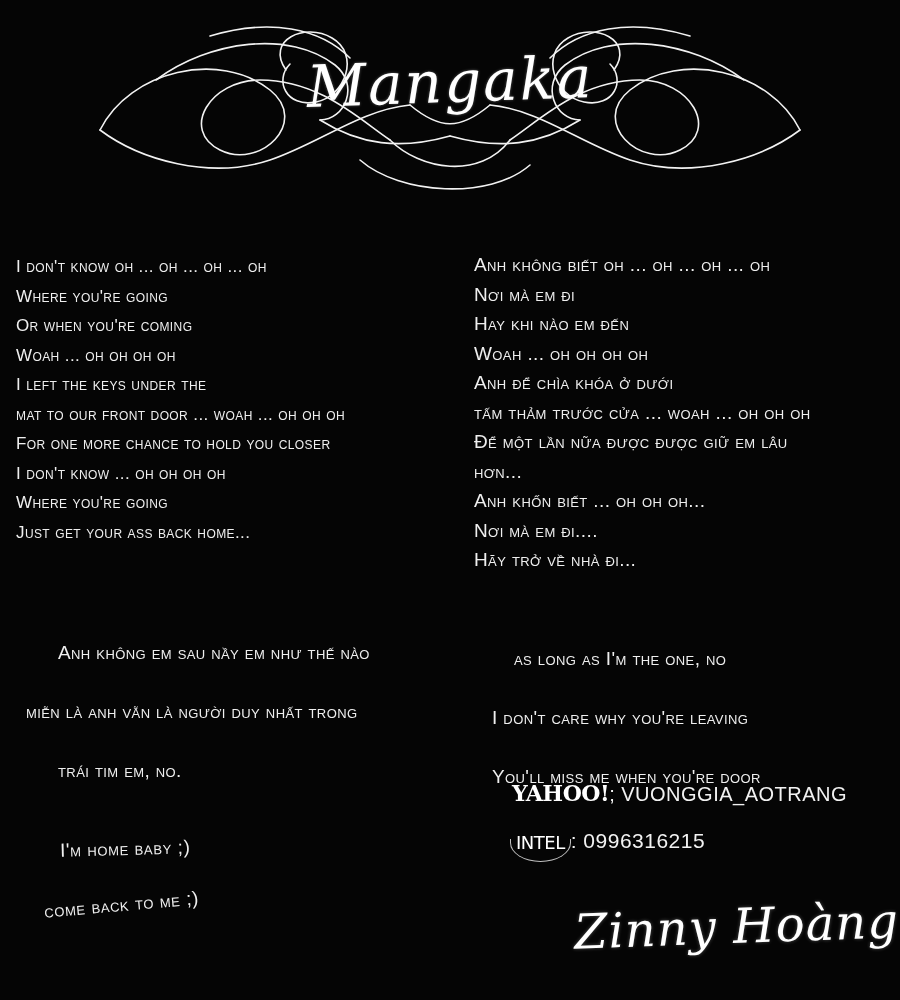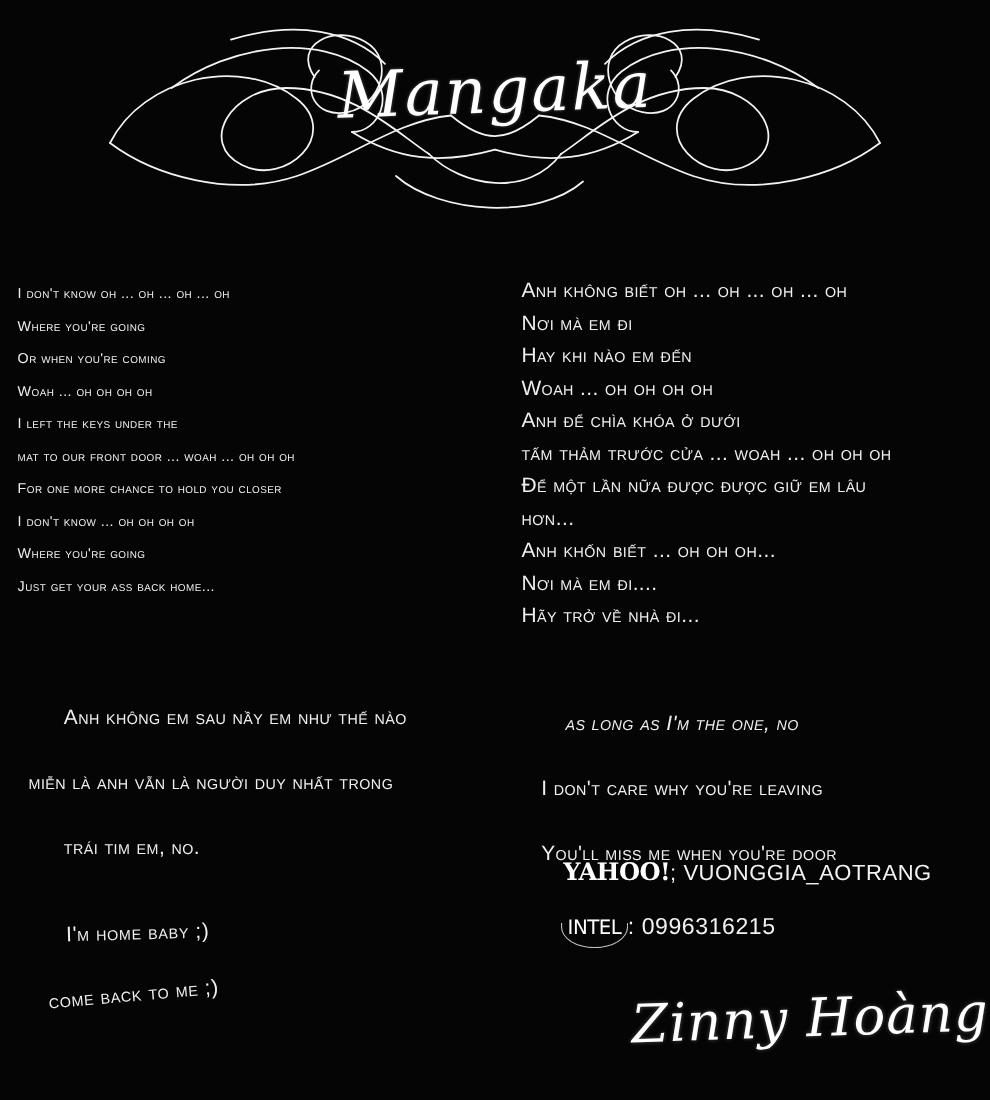--- a/index.html
+++ b/index.html
@@ -55,21 +55,21 @@
     font-family: "Liberation Sans", sans-serif;
     font-variant: small-caps;
     color: #efefef;
     letter-spacing: 0.4px;
     white-space: pre-line;
   }
   .lyr-en-1 {
     left: 16px;
     top: 252px;
     width: 450px;
-    font-size: 13px;
+    font-size: 17px;
     line-height: 29.5px;
   }
   .lyr-vi-1 {
     left: 474px;
     top: 250px;
     width: 420px;
     font-size: 19px;
     line-height: 29.5px;
   }
   .lyr-vi-2 {
@@ -83,21 +83,21 @@
   .lyr-en-2 {
     left: 492px;
     top: 614px;
     width: 400px;
     font-size: 19px;
     line-height: 29.5px;
   }
 
   
   .lyr-vi-2 .ind { padding-left: 8px; display: inline-block; margin-left: 24px; }
-  .lyr-en-2 .ind { padding-left: 22px; display: inline-block; font-style: italic; }
+  .lyr-en-2 .ind { padding-left: 22px; display: inline-block; }
 
   
   .contact-yahoo {
     position: absolute;
     left: 512px;
     top: 780px;
     font-size: 20px;
     font-variant: small-caps;
     letter-spacing: 0.5px;
     color: #f2f2f2;
@@ -112,21 +112,21 @@
 
   .contact-intel {
     position: absolute;
     left: 516px;
     top: 826px;
     font-size: 21px;
     font-variant: small-caps;
     letter-spacing: 0.5px;
     color: #f2f2f2;
     display: flex;
-    align-items: flex-end;
+    align-items: center;
     gap: 6px;
   }
   .intel-logo {
     font-family: "DejaVu Sans", sans-serif;
     font-size: 25px;
     letter-spacing: -0.5px;
     color: #ffffff;
     position: relative;
     display: inline-block;
   }

